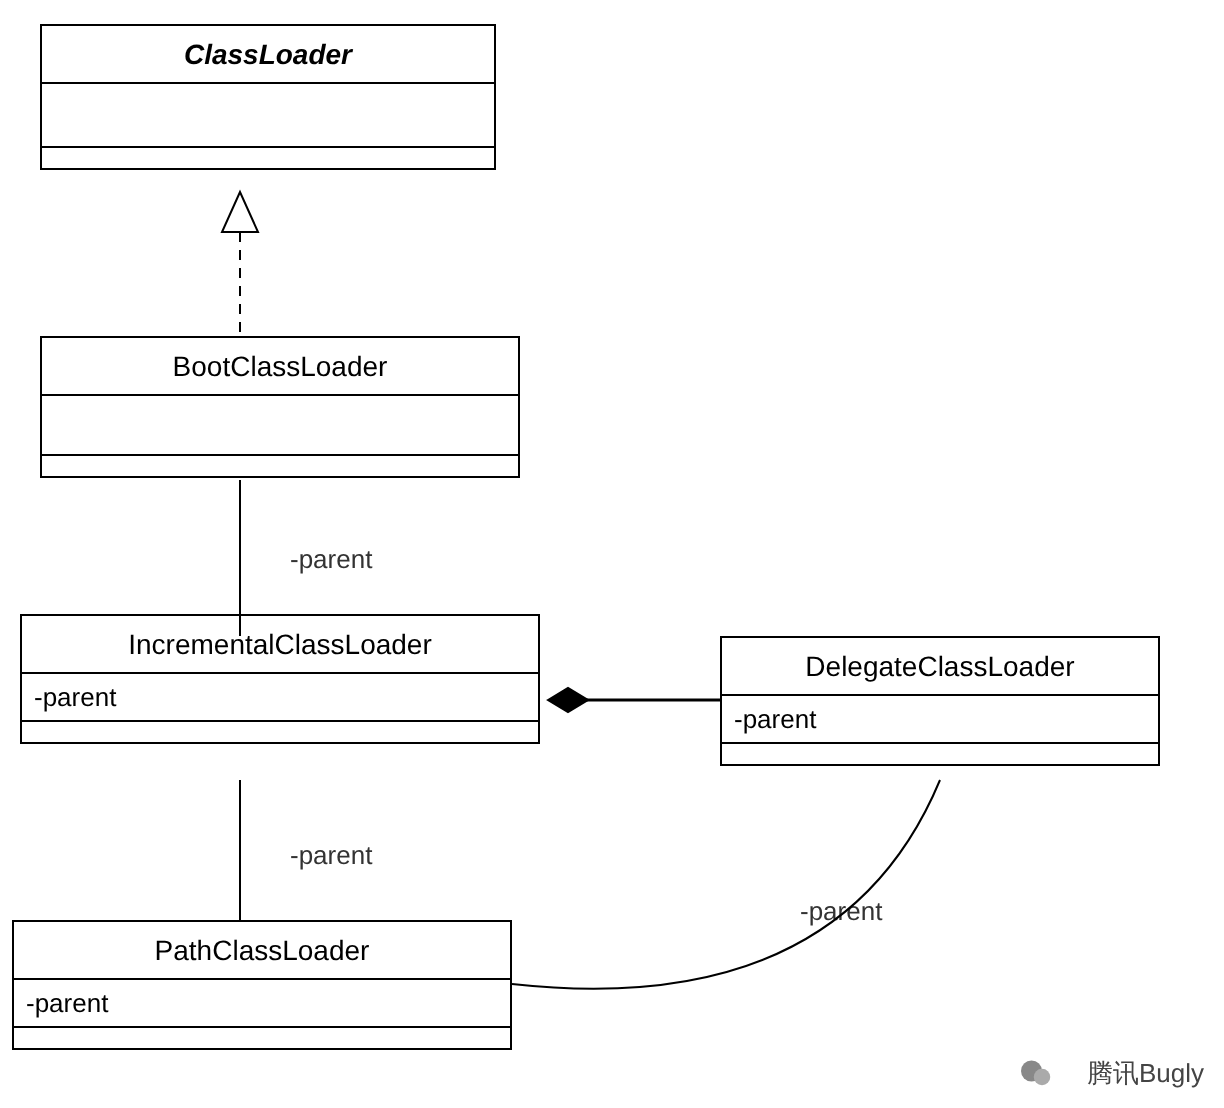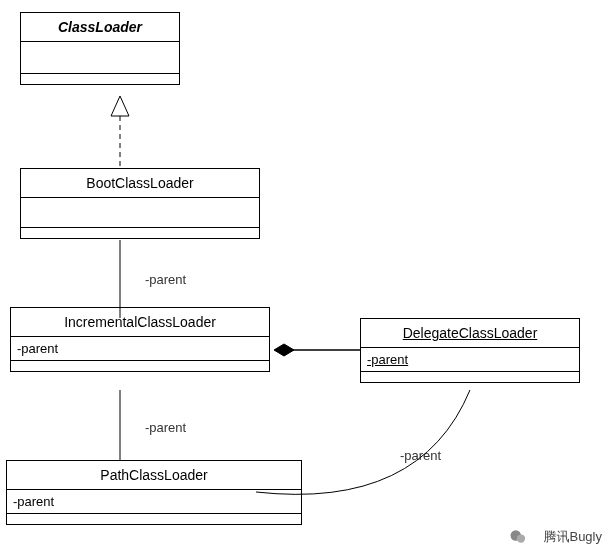--- a/index.html
+++ b/index.html
@@ -51,45 +51,45 @@
     svg.connectors {
       position: absolute;
       top: 0; left: 0;
       width: 612px; height: 554px;
       pointer-events: none;
     }
   </style>
 </head>
 <body>
 
-<div class="uml-box" style="left:20px; top:12px; width:160px;">
+<div class="uml-box" style="left:20px; top:12px; width:228px;">
   <div class="uml-title abstract">ClassLoader</div>
   <div class="uml-attr" style="height:32px;"></div>
   <div class="uml-ops"></div>
 </div>
 
 <div class="uml-box" style="left:20px; top:168px; width:240px;">
   <div class="uml-title">BootClassLoader</div>
   <div class="uml-attr" style="height:30px;"></div>
   <div class="uml-ops"></div>
 </div>
 
 <div class="uml-box" style="left:10px; top:307px; width:260px;">
   <div class="uml-title">IncrementalClassLoader</div>
   <div class="uml-attr">-parent</div>
   <div class="uml-ops"></div>
 </div>
 
-<div class="uml-box" style="left:360px; top:318px; width:220px;text-decoration:underline;">
+<div class="uml-box" style="left:360px; top:318px; width:220px;">
   <div class="uml-title">DelegateClassLoader</div>
   <div class="uml-attr">-parent</div>
   <div class="uml-ops"></div>
 </div>
 
-<div class="uml-box" style="left:6px; top:460px; width:296px;">
+<div class="uml-box" style="left:6px; top:460px; width:250px;">
   <div class="uml-title">PathClassLoader</div>
   <div class="uml-attr">-parent</div>
   <div class="uml-ops"></div>
 </div>
 
 <div class="edge-label" style="left:145px; top:272px;">-parent</div>
 <div class="edge-label" style="left:145px; top:420px;">-parent</div>
 <div class="edge-label" style="left:400px; top:448px;">-parent</div>
 
 <svg class="connectors">

